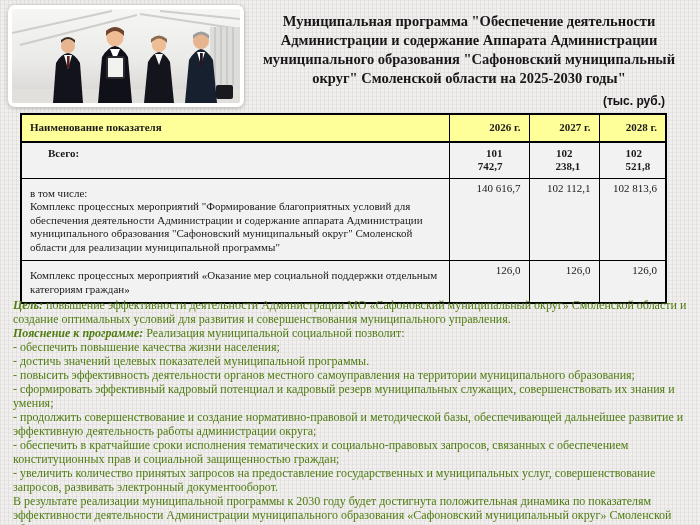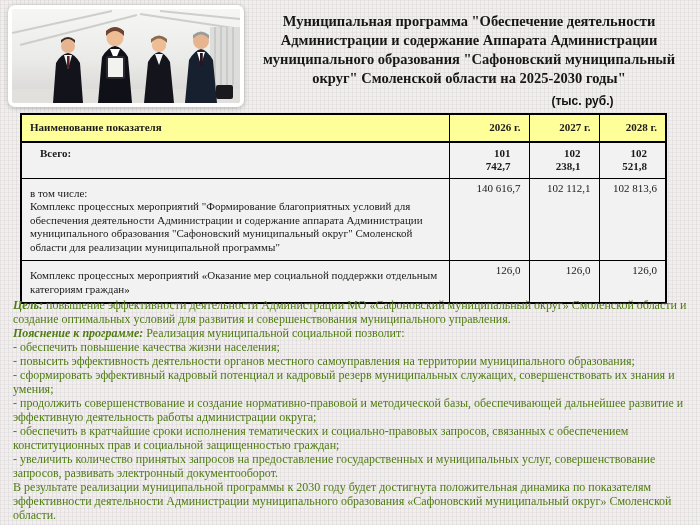--- a/index.html
+++ b/index.html
@@ -25,40 +25,40 @@
 
   
   .title{
     position:absolute;left:243px;top:12px;width:452px;
     text-align:center;font-weight:bold;font-size:14.5px;line-height:19px;
     color:#171717;
   }
 
   .unit{
     position:absolute;left:500px;top:94px;width:165px;
-    text-align:center;font-family:"Liberation Sans",sans-serif;
+    text-align:right;font-family:"Liberation Sans",sans-serif;
     font-weight:bold;font-size:12px;color:#111;
   }
 
   
   table.ind{
     position:absolute;left:20px;top:113px;width:645px;
     border-collapse:collapse;table-layout:fixed;
     font-size:11px;line-height:13.5px;
   }
   table.ind td,table.ind th{
     border:1px solid #000;padding:3px 8px;vertical-align:top;text-align:left;
     background:#f2f2f2;
   }
   table.ind tr.hdr th{
     background:#ffff99;font-weight:bold;vertical-align:middle;
     padding:6px 8px;border-bottom:2px solid #000;
   }
   table.ind tr.hdr th.num, table.ind td.num{text-align:right;}
-  table.ind tr.total td{font-weight:bold;padding:4px 18px;}
+  table.ind tr.total td{font-weight:bold;padding:4px 26px;}
   table.ind td.wrap{white-space:pre-line;padding:8px 8px 6px 8px;}
   table.ind{border:2px solid #000;outline:0;}
 
   
   .descr{
     position:absolute;left:13px;top:298px;width:684px;
     font-size:12px;line-height:14px;color:#4d7c0f;
   }
   .descr .bi{font-weight:bold;font-style:italic;}
   .descr p{margin:0;}
@@ -168,20 +168,21 @@
       <td class="num">126,0</td>
       <td class="num">126,0</td>
     </tr>
   </tbody>
     </table>
 
   <div class="descr">
     <p><span class="bi">Цель:</span><span> повышение эффективности деятельности Администрации МО «Сафоновский муниципальный округ» Смоленской области и создание  оптимальных условий для развития и совершенствования муниципального управления.</span></p>
     <p><span class="bi">Пояснение к программе:</span><span> Реализация муниципальной социальной позволит:</span></p>
     <p>- обеспечить повышение качества жизни населения;</p>
+    <p>- достичь значений целевых показателей муниципальной программы.</p>
     <p>- повысить эффективность  деятельности органов местного самоуправления на территории муниципального образования;</p>
     <p>- сформировать  эффективный  кадровый потенциал и кадровый резерв  муниципальных служащих,  совершенствовать их знания и умения;</p>
     <p>- продолжить совершенствование и создание нормативно-правовой и методической базы,  обеспечивающей дальнейшее развитие и эффективную  деятельность  работы  администрации округа;</p>
     <p>- обеспечить в кратчайшие сроки исполнения тематических и социально-правовых запросов, связанных с  обеспечением конституционных прав и социальной защищенностью  граждан;</p>
     <p>- увеличить количество принятых запросов на предоставление государственных и муниципальных услуг,  совершенствование запросов, развивать электронный документооборот.</p>
     <p>В результате  реализации муниципальной программы к 2030 году будет  достигнута  положительная динамика по показателям эффективности  деятельности Администрации муниципального образования «Сафоновский  муниципальный округ»  Смоленской области.</p>
   </div>
 
 </div>
 

